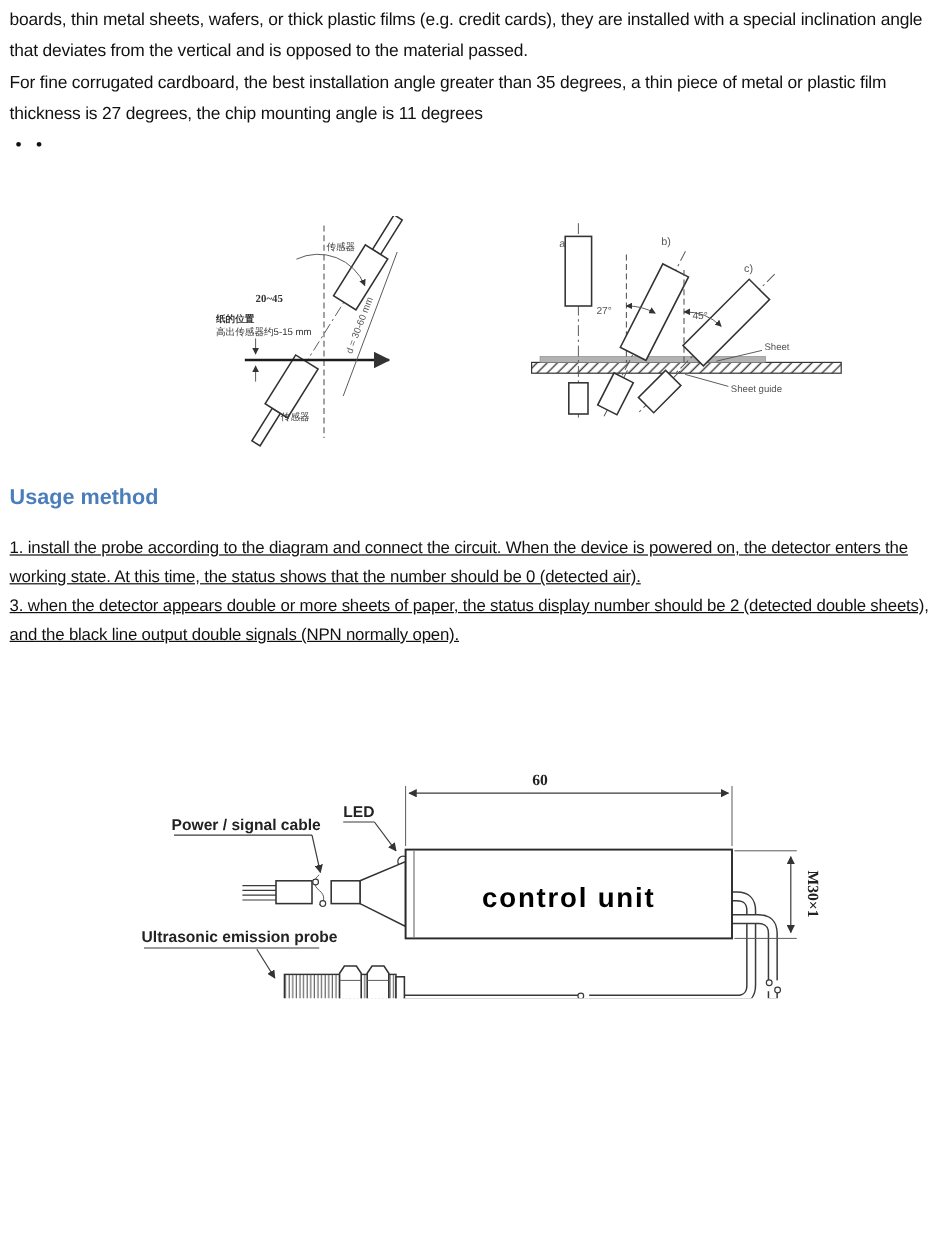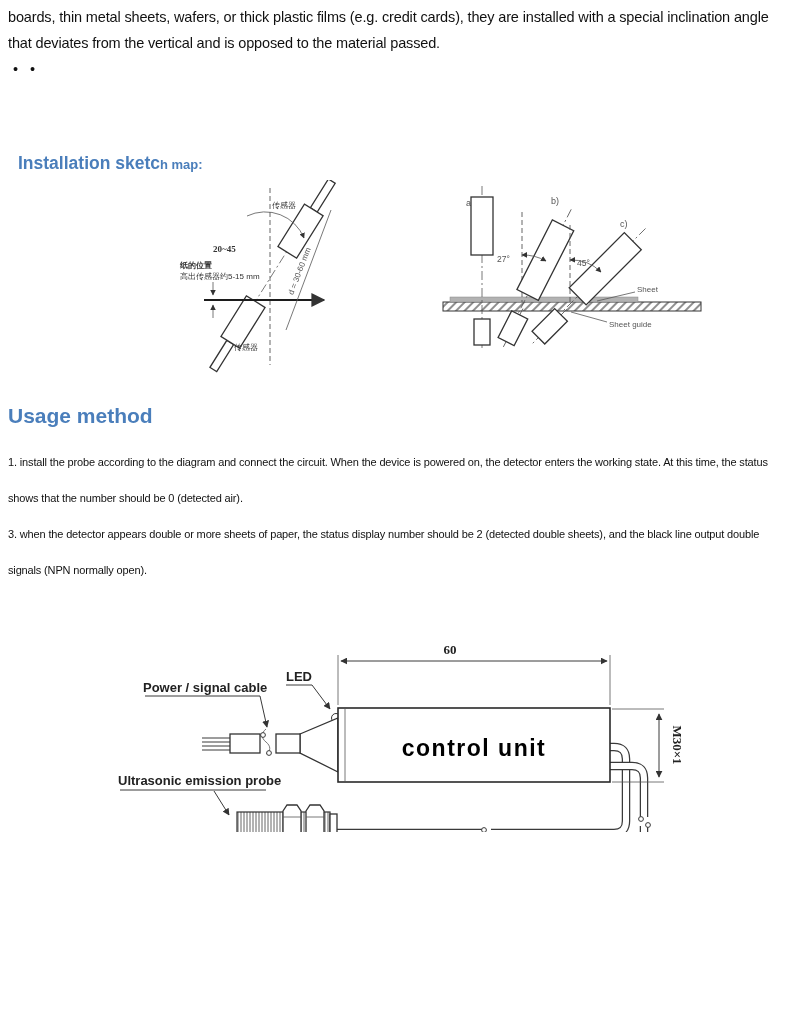--- a/index.html
+++ b/index.html
@@ -8,22 +8,22 @@
         font-family:"Liberation Sans",sans-serif;color:#111;}
   .intro{position:absolute;top:4px;left:8px;width:774px;font-size:14.5px;line-height:26px;letter-spacing:-0.15px;}
   .intro p{margin:0;}
   .bullet{position:relative;}
   .bullet .dot{position:absolute;top:0;}
   .b1{padding-left:40px;} .b1 .dot{left:22px;}
   .b2{padding-left:18px;} .b2 .dot{left:5px;}
   .sketch-heading{position:absolute;top:147px;left:18px;margin:0;color:var(--heading);font-weight:700;}
   .sketch-heading .big{font-size:17.5px;}
   .sketch-heading .small{font-size:13px;}
-  .usage-heading{position:absolute;top:404px;left:8px;margin:0;color:var(--heading);font-size:21px;font-weight:700;}
-  .usage-steps{position:absolute;top:444px;left:8px;width:774px;font-size:11px;line-height:36px;letter-spacing:-0.15px;}
+  .usage-heading{position:absolute;top:404px;left:8px;margin:0;color:var(--heading);font-size:18px;font-weight:700;}
+  .usage-steps{position:absolute;top:444px;left:8px;width:774px;font-size:14px;line-height:24px;letter-spacing:-0.15px;text-decoration:underline;}
   .usage-steps p{margin:0;}
   svg.sketch-svg{position:absolute;top:180px;left:0;}
   svg.drawing-svg{position:absolute;top:625px;left:0;}
   
   .ln{stroke:#3a3a3a;stroke-width:1;fill:none;}
   .thick{stroke:#1c1c1c;stroke-width:2;fill:none;}
   .thin{stroke:#555;stroke-width:0.8;fill:none;}
   .dd{stroke:#555;stroke-width:0.8;fill:none;stroke-dasharray:9 3 2 3;}
   .dsh{stroke:#555;stroke-width:0.9;fill:none;stroke-dasharray:5 3;}
   .shape{fill:#fff;stroke:#333;stroke-width:1.3;}
@@ -37,29 +37,29 @@
   .note{font-family:"Liberation Sans",sans-serif;font-size:8px;fill:#555;}
   .cu{font-family:"Liberation Sans",sans-serif;font-weight:700;font-size:23px;letter-spacing:1.5px;fill:#000;}
 </style>
 </head>
 <body>
 
 <div class="page">
 
   <div class="intro">
     <p>boards, thin metal sheets, wafers, or thick plastic films (e.g. credit cards), they are installed with a special inclination angle that deviates from the vertical and is opposed to the material passed.</p>
+    <p>For fine corrugated cardboard, the best installation angle greater than 35 degrees, a thin piece of metal or plastic film thickness is 27 degrees, the chip mounting angle is 11 degrees</p>
     <div class="bullet b1">
       <span class="dot">•</span>
     </div>
     <div class="bullet b2">
       <span class="dot">•</span>
     </div>
   </div>
 
-  <h2 class="sketch-heading"><span class="big">Installation sketc</span><span class="small">h map:</span></h2>
 
   <svg class="sketch-svg" width="788" height="200" viewBox="0 0 788 200">
     <defs>
       <marker id="ar" viewBox="0 0 10 10" refX="9" refY="5" markerWidth="7" markerHeight="7" orient="auto-start-reverse">
         <path d="M0 0 L10 5 L0 10 z" fill="#333"></path>
       </marker>
       <pattern id="hat" width="6" height="6" patternUnits="userSpaceOnUse" patternTransform="rotate(45)">
         <rect width="6" height="6" fill="#fff"></rect>
         <line x1="1" y1="0" x2="1" y2="6" stroke="#444" stroke-width="1.2"></line>
       </pattern>

